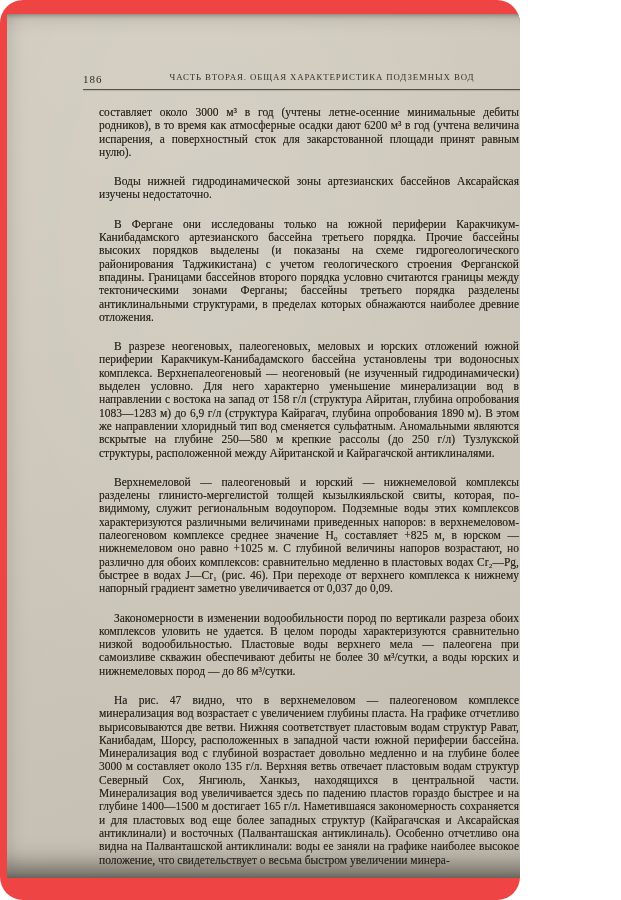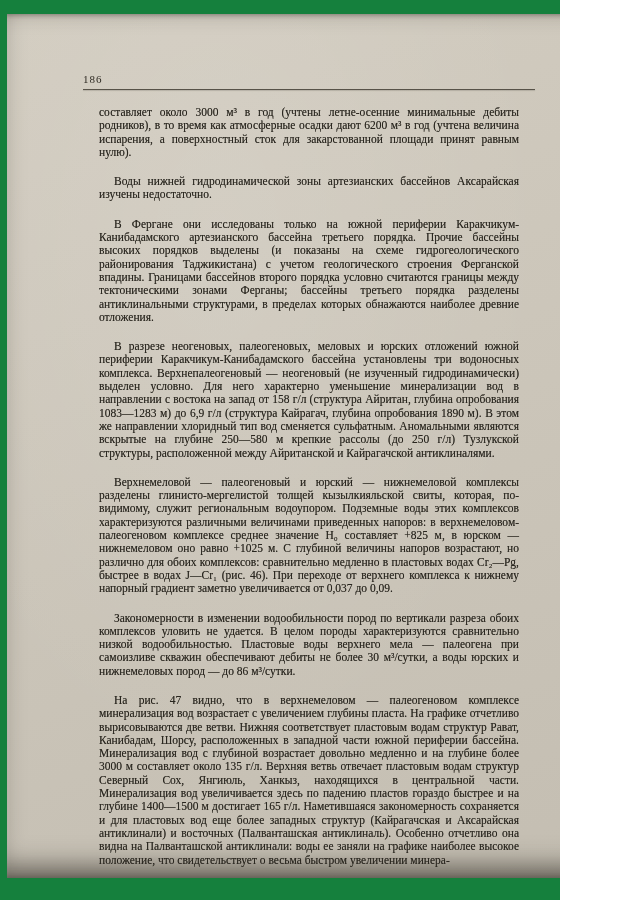--- a/index.html
+++ b/index.html
@@ -2,25 +2,26 @@
 <html><head>
 <meta charset="utf-8">
 <style>
   html, body {
     margin: 0;
     padding: 0;
     background: #ffffff;
   }
   .photo {
     position: relative;
-    width: 560px;
+    width: 520px;
     height: 900px;
-    background: #15803d;
+    background: #ef4444;
     overflow: hidden;
     font-family: "Liberation Serif", "DejaVu Serif", serif;
+    border-radius: 23px;
   }
   .page {
     position: absolute;
     left: 7px;
     top: 14px;
     width: 601px;
     height: 864px;
     background:
       radial-gradient(ellipse at 35% 25%, rgba(255,255,255,0.10), rgba(0,0,0,0) 60%),
       linear-gradient(160deg, #d2ccc0 0%, #ccc6ba 45%, #c4beb2 100%);
@@ -81,20 +82,21 @@
 </style>
 </head>
 <body>
 
 <div class="photo">
   <div class="page">
     <div class="content">
 
       <div class="header-row">
         <span class="pagenum">186</span>
+        <span class="running-title">ЧАСТЬ ВТОРАЯ. ОБЩАЯ ХАРАКТЕРИСТИКА ПОДЗЕМНЫХ ВОД</span>
       </div>
 
       <div class="rule"></div>
 
       <div class="body-text">
         <p class="continuation">составляет около 3000 м³ в год (учтены летне-осенние минимальные дебиты родников), в то время как атмосферные осадки дают 6200 м³ в год (учтена величина испарения, а поверхностный сток для закарстованной площади принят равным нулю).</p>
         <p>Воды нижней гидродинамической зоны артезианских бассейнов Аксарайская изучены недостаточно.</p>
         <p>В Фергане они исследованы только на южной периферии Каракчикум-Канибадамского артезианского бассейна третьего порядка. Прочие бассейны высоких порядков выделены (и показаны на схеме гидрогеологического районирования Таджикистана) с учетом геологического строения Ферганской впадины. Границами бассейнов второго порядка условно считаются границы между тектоническими зонами Ферганы; бассейны третьего порядка разделены антиклинальными структурами, в пределах которых обнажаются наиболее древние отложения.</p>
         <p>В разрезе неогеновых, палеогеновых, меловых и юрских отложений южной периферии Каракчикум-Канибадамского бассейна установлены три водоносных комплекса. Верхнепалеогеновый — неогеновый (не изученный гидродинамически) выделен условно. Для него характерно уменьшение минерализации вод в направлении с востока на запад от 158 г/л (структура Айритан, глубина опробования 1083—1283 м) до 6,9 г/л (структура Кайрагач, глубина опробования 1890 м). В этом же направлении хлоридный тип вод сменяется сульфатным. Аномальными являются вскрытые на глубине 250—580 м крепкие рассолы (до 250 г/л) Тузлукской структуры, расположенной между Айританской и Кайрагачской антиклиналями.</p>
         <p>Верхнемеловой — палеогеновый и юрский — нижнемеловой комплексы разделены глинисто-мергелистой толщей кызылкияльской свиты, которая, по-видимому, служит региональным водоупором. Подземные воды этих комплексов характеризуются различными величинами приведенных напоров: в верхнемеловом-палеогеновом комплексе среднее значение H₀ составляет +825 м, в юрском — нижнемеловом оно равно +1025 м. С глубиной величины напоров возрастают, но различно для обоих комплексов: сравнительно медленно в пластовых водах Cr₂—Pg, быстрее в водах J—Cr₁ (рис. 46). При переходе от верхнего комплекса к нижнему напорный градиент заметно увеличивается от 0,037 до 0,09.</p>

